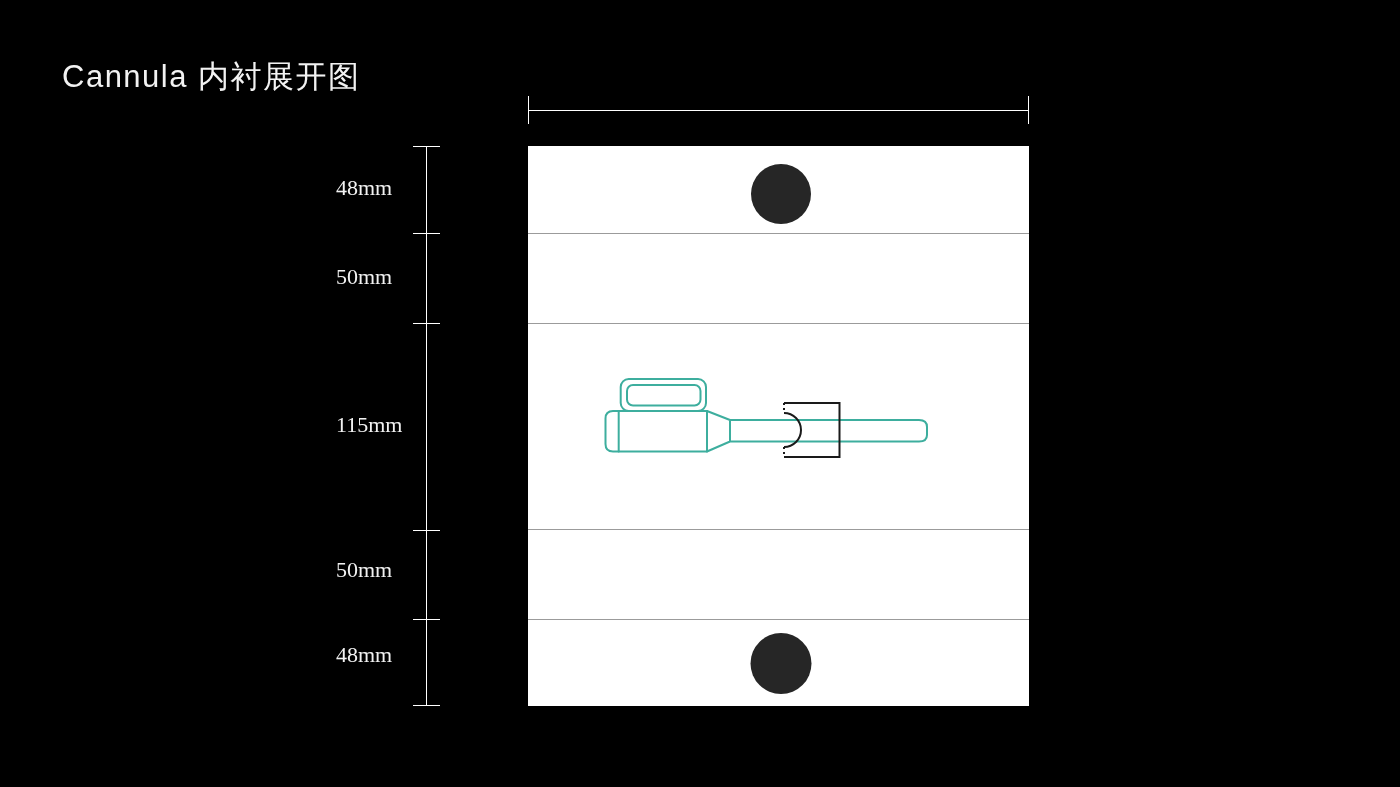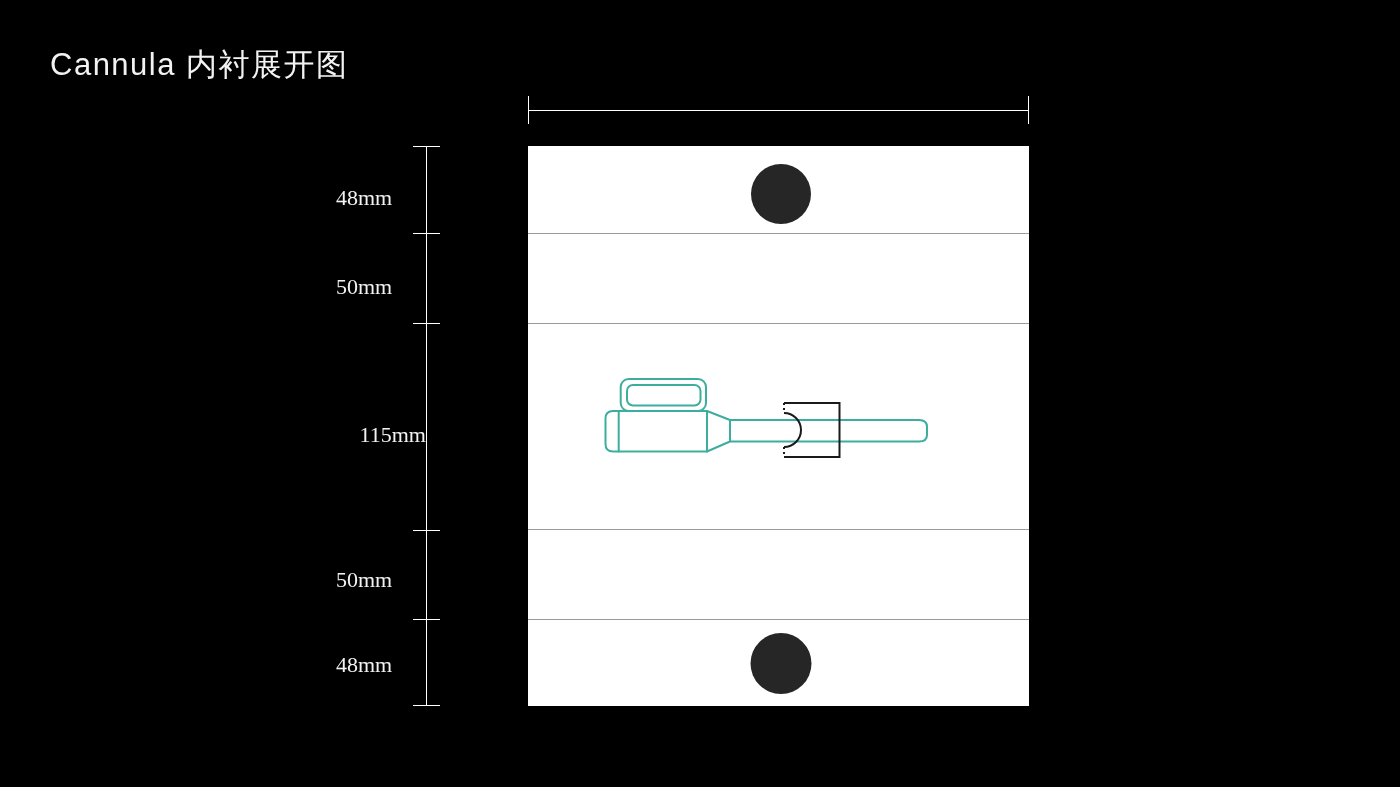--- a/index.html
+++ b/index.html
@@ -4,21 +4,21 @@
 <style>
   html,body{margin:0;padding:0;background:#000;}
   .stage{
     position:relative;
     width:1400px;height:787px;
     background:#000;
     overflow:hidden;
     font-family:"Liberation Sans","DejaVu Sans",sans-serif;
   }
   .page-title{
-    position:absolute;left:46px;top:40px;margin:4px;
+    position:absolute;left:46px;top:40px;margin:16px;
     font-size:31px;font-weight:300;letter-spacing:1.5px;
     color:#f2f2f2;
     font-family:"Liberation Sans","DejaVu Sans",sans-serif;
   }
   .dim-text{
     color:#f2f2f2;
     font-family:"Liberation Serif","DejaVu Serif",serif;
   }
   .hdim-label{
     position:absolute;left:528px;top:66px;width:501px;
@@ -31,21 +31,21 @@
     position:absolute;top:96px;width:1px;height:28px;background:#fff;
   }
   .vdim-line{
     position:absolute;left:426px;top:146px;width:1px;height:560px;background:#fff;
   }
   .vdim-tick{
     position:absolute;left:413px;width:27px;height:1px;background:#fff;
   }
   .vdim-label{
     position:absolute;left:336px;width:90px;
-    font-size:22px;line-height:22px;text-align:left;margin-top:10px;
+    font-size:22px;line-height:22px;text-align:left;
   }
   .panel{
     position:absolute;left:528px;top:146px;width:501px;height:560px;
     background:#ffffff;
   }
   .fold-line{
     position:absolute;left:0;width:501px;height:1px;background:#9b9b9b;
   }
   .drawing-svg{
     position:absolute;left:528px;top:146px;width:501px;height:561px;
@@ -65,21 +65,21 @@
   <div class="vdim-line"></div>
   <div class="vdim-tick" style="top:146px;"></div>
   <div class="vdim-tick" style="top:233px;"></div>
   <div class="vdim-tick" style="top:323px;"></div>
   <div class="vdim-tick" style="top:530px;"></div>
   <div class="vdim-tick" style="top:619px;"></div>
   <div class="vdim-tick" style="top:705px;"></div>
 
   <div class="dim-text vdim-label" style="top:177px;">48mm</div>
   <div class="dim-text vdim-label" style="top:266px;">50mm</div>
-  <div class="dim-text vdim-label" style="top:414px;text-align:right;">115mm</div>
+  <div class="dim-text vdim-label" style="top:414px;">115mm</div>
   <div class="dim-text vdim-label" style="top:559px;">50mm</div>
   <div class="dim-text vdim-label" style="top:644px;">48mm</div>
 
   <div class="panel">
     <div class="fold-line" style="top:87px;"></div>
     <div class="fold-line" style="top:177px;"></div>
     <div class="fold-line" style="top:383px;"></div>
     <div class="fold-line" style="top:473px;"></div>
   </div>
 

